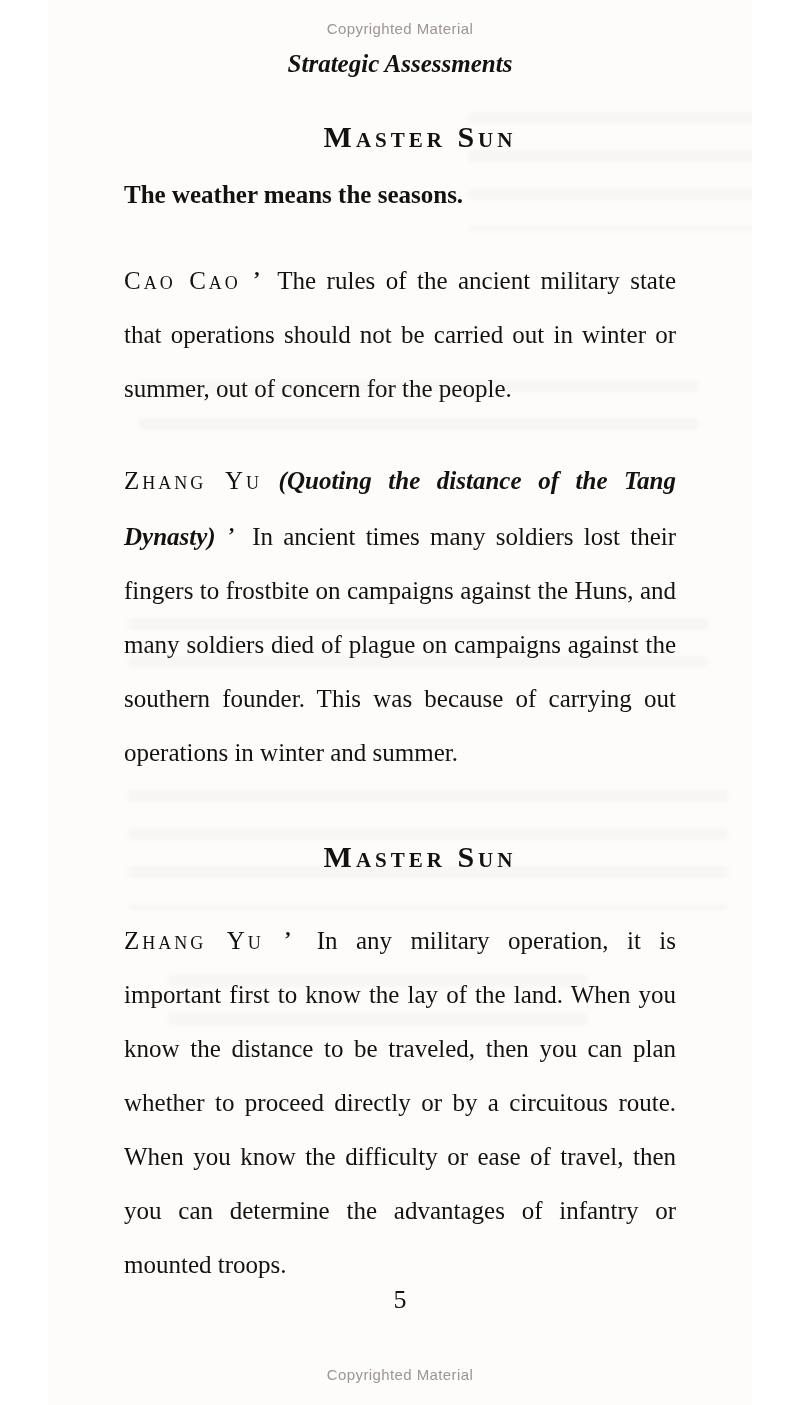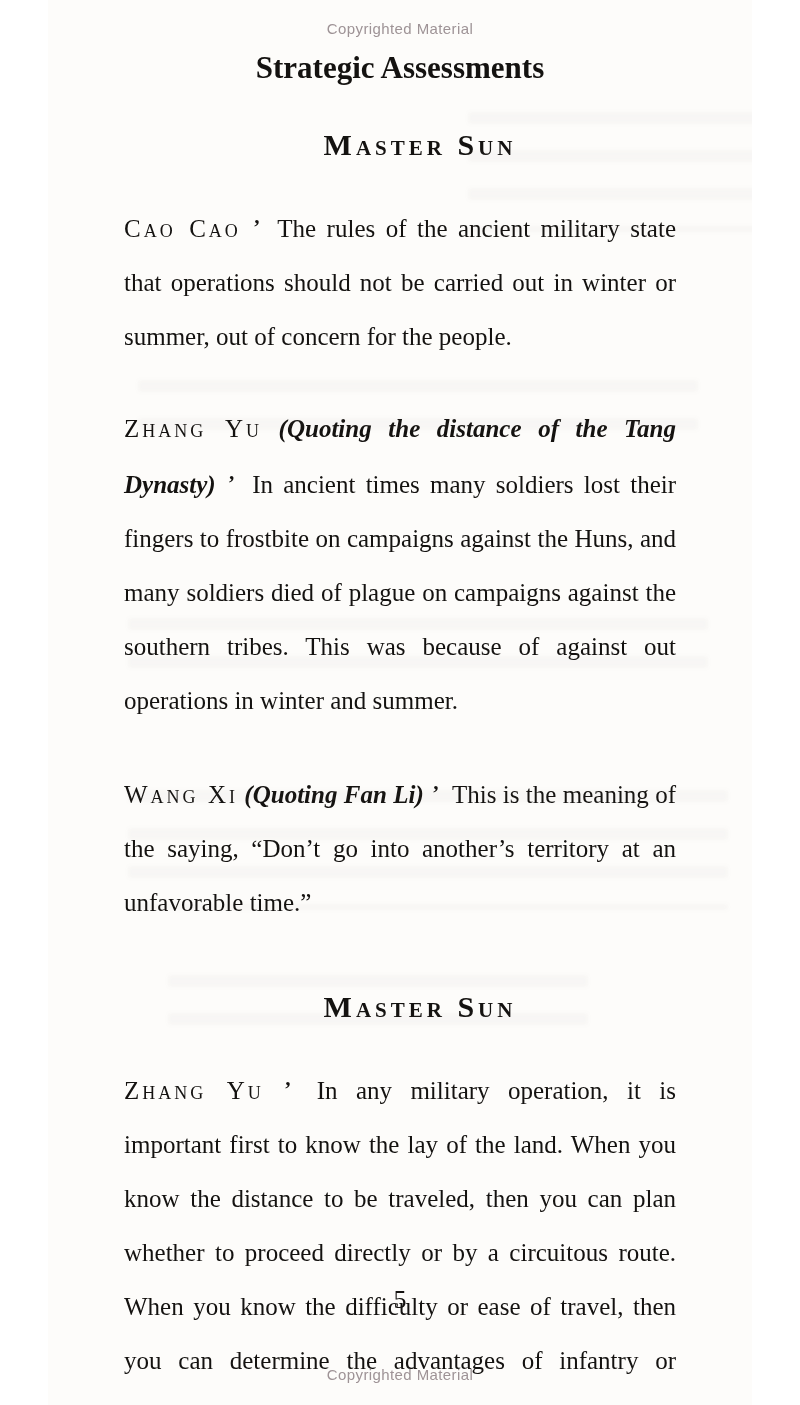--- a/index.html
+++ b/index.html
@@ -45,22 +45,23 @@
   .copyright.top { padding-top: 20px; }
   .copyright.bottom {
     position: absolute;
     bottom: 22px;
     left: 0;
     width: 100%;
   }
 
   .running-head {
     text-align: center;
+    font-style: italic;
     font-weight: bold;
-    font-size: 31px;
+    font-size: 25px;
     margin-top: 13px;
   }
 
   .section-heading {
     text-align: center;
     font-weight: bold;
     font-size: 30px;
     line-height: 34px;
     font-variant: small-caps;
     letter-spacing: 4px;
@@ -121,41 +122,36 @@
   <div class="ghost g3"></div>
   <div class="ghost g4"></div>
   <div class="ghost g5"></div>
 
   <div class="copyright top">Copyrighted Material</div>
 
   <div class="running-head">Strategic Assessments</div>
 
   <h2 class="section-heading">Master Sun</h2>
 
+  <p class="statement">The weather means the seasons.</p>
 
   <p class="commentary">
     <span class="speaker">Cao Cao</span>
     
     <span class="sep">’</span>
     <span class="ctext">The rules of the ancient military state that operations should not be carried out in winter or summer, out of concern for the people.</span>
   </p>
 
   <p class="commentary">
     <span class="speaker">Zhang Yu</span>
     <span class="note">(Quoting the distance of the Tang Dynasty)</span>
     <span class="sep">’</span>
-    <span class="ctext">In ancient times many soldiers lost their fingers to frostbite on campaigns against the Huns, and many soldiers died of plague on campaigns against the southern tribes. This was because of against out operations in winter and summer.</span>
+    <span class="ctext">In ancient times many soldiers lost their fingers to frostbite on campaigns against the Huns, and many soldiers died of plague on campaigns against the southern founder. This was because of carrying out operations in winter and summer.</span>
   </p>
 
-  <p class="commentary">
-    <span class="speaker">Wang Xi</span>
-    <span class="note">(Quoting Fan Li)</span>
-    <span class="sep">’</span>
-    <span class="ctext">This is the meaning of the saying, “Don’t go into another’s territory at an unfavorable time.”</span>
-  </p>
 
   <h2 class="section-heading second">Master Sun</h2>
 
 
   <p class="commentary">
     <span class="speaker">Zhang Yu</span>
     
     <span class="sep">’</span>
     <span class="ctext">In any military operation, it is important first to know the lay of the land. When you know the distance to be traveled, then you can plan whether to proceed directly or by a circuitous route. When you know the difficulty or ease of travel, then you can determine the advantages of infantry or mounted troops.</span>
   </p>

